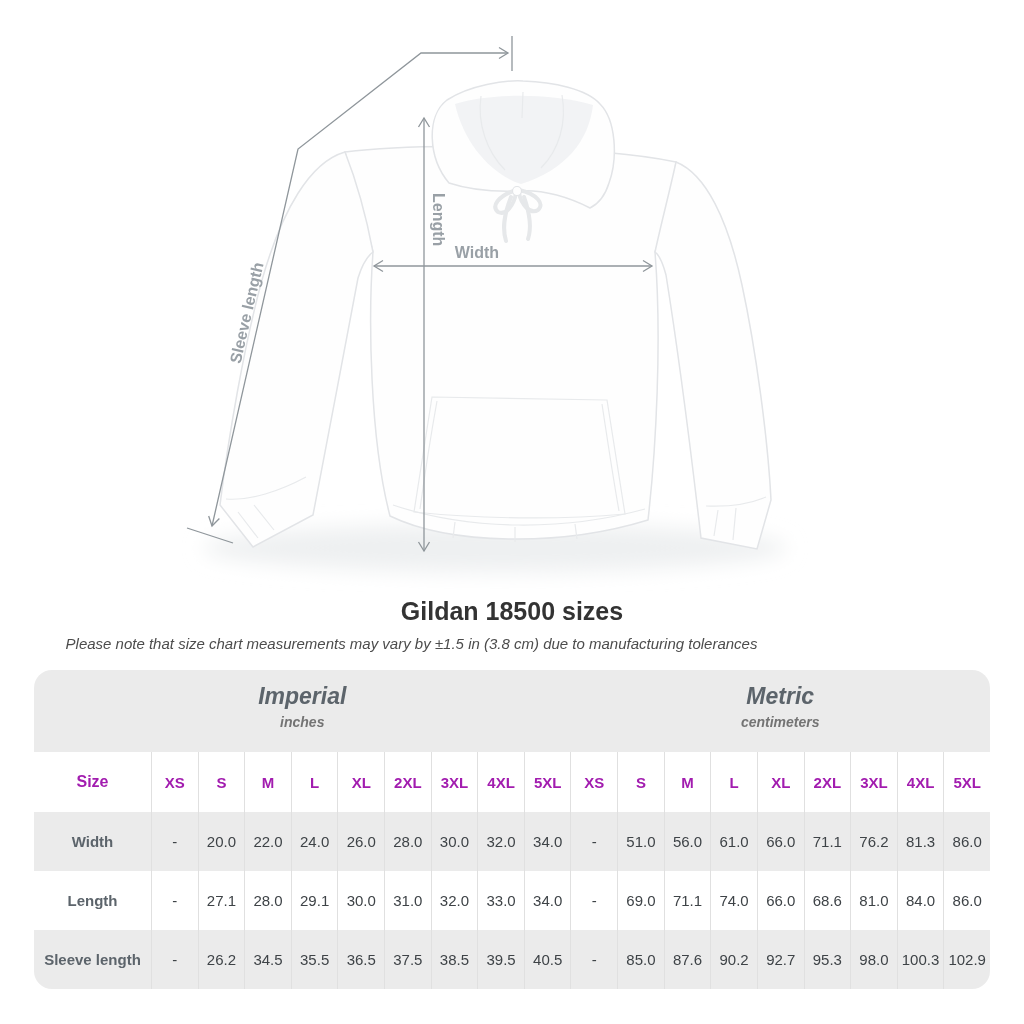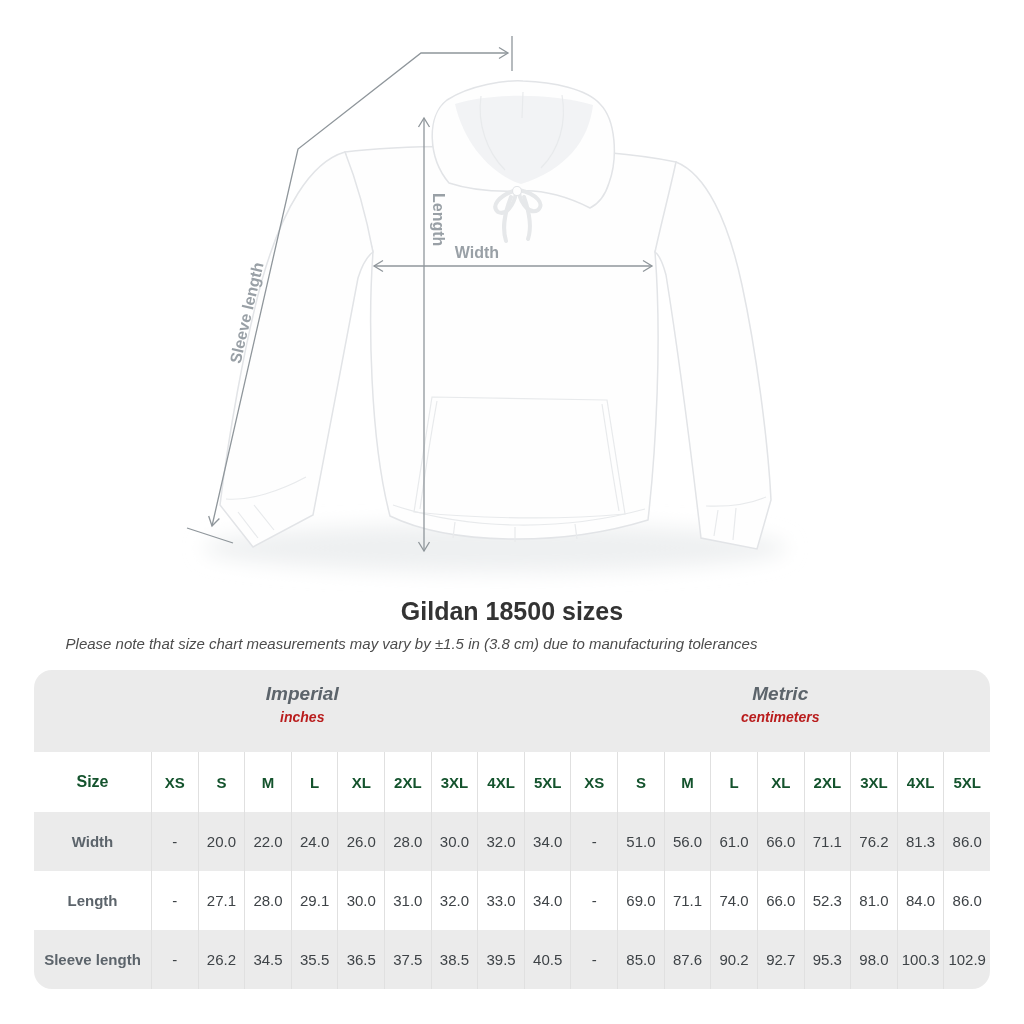--- a/index.html
+++ b/index.html
@@ -19,24 +19,24 @@
   .page-title { position:absolute; top:597px; left:0; width:1024px;
     text-align:center; font-size:25px; font-weight:bold; color:#333; }
   .page-subtitle { position:absolute; top:635px; left:0; width:823px;
     text-align:center; font-style:italic; font-size:15px; color:#4c4c4c; }
 
   
   .table-wrap { position:absolute; left:34px; top:670px; width:956px;
     border-radius:18px; overflow:hidden; }
   table { width:100%; border-collapse:separate; border-spacing:0; table-layout:fixed; }
   tr.band th { background:#ebebeb; height:82px; vertical-align:top; padding-top:13px; }
-  .g-label { font-style:italic; font-weight:bold; font-size:19px; color:#5c646b; }
-  .g-sub   { font-style:italic; font-size:14px; color:#b91c1c; margin-top:4px; }
+  .g-label { font-style:italic; font-weight:bold; font-size:23px; color:#5c646b; }
+  .g-sub   { font-style:italic; font-size:14px; color:#737373; margin-top:4px; }
   tr.sizes th { background:#ffffff; height:60px; text-align:center;
-    font-weight:bold; font-size:15px; color:#14532d; }
+    font-weight:bold; font-size:15px; color:#a21caf; }
   tr.sizes th.row-head { font-size:16px; }
   tbody tr { height:59px; }
   tbody tr:nth-child(odd) { background:#ebebeb; }
   tbody th.row-label { text-align:center; font-weight:bold; font-size:15px; color:#5c646b; }
   tbody td { text-align:center; font-size:15px; color:#3e4347; }
   tr.sizes > *:not(:first-child),
   tbody tr > *:not(:first-child) { border-left:1px solid #e0e0e0; }
 </style>
 </head>
 <body>
@@ -224,21 +224,21 @@
           <td>30.0</td>
           <td>31.0</td>
           <td>32.0</td>
           <td>33.0</td>
           <td>34.0</td>
           <td>-</td>
           <td>69.0</td>
           <td>71.1</td>
           <td>74.0</td>
           <td>66.0</td>
-          <td>52.3</td>
+          <td>68.6</td>
           <td>81.0</td>
           <td>84.0</td>
           <td>86.0</td>
         </tr>
         <tr>
           <th class="row-label">Sleeve length</th>
           <td>-</td>
           <td>26.2</td>
           <td>34.5</td>
           <td>35.5</td>

